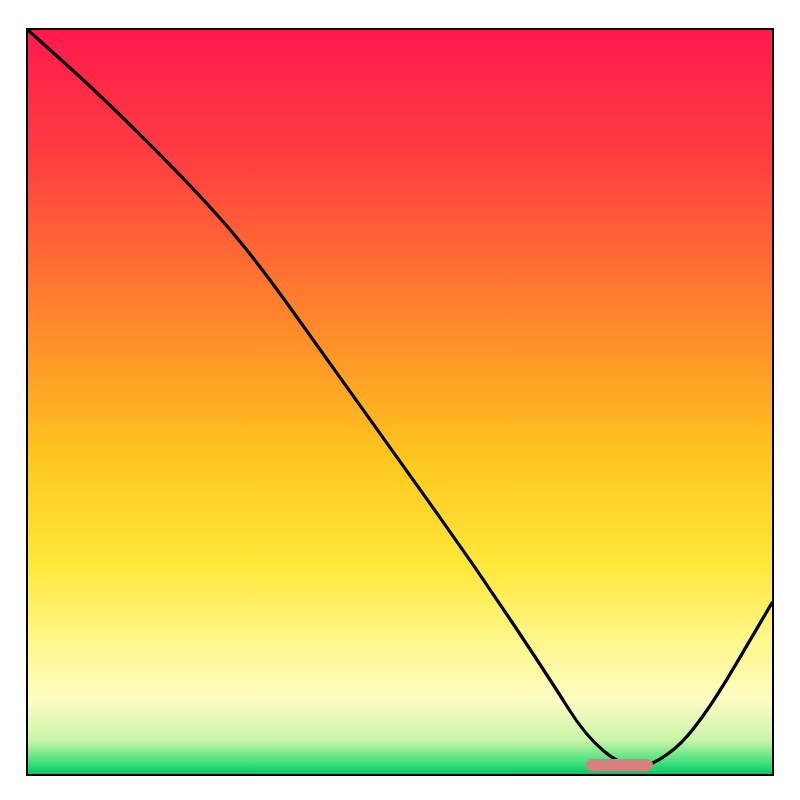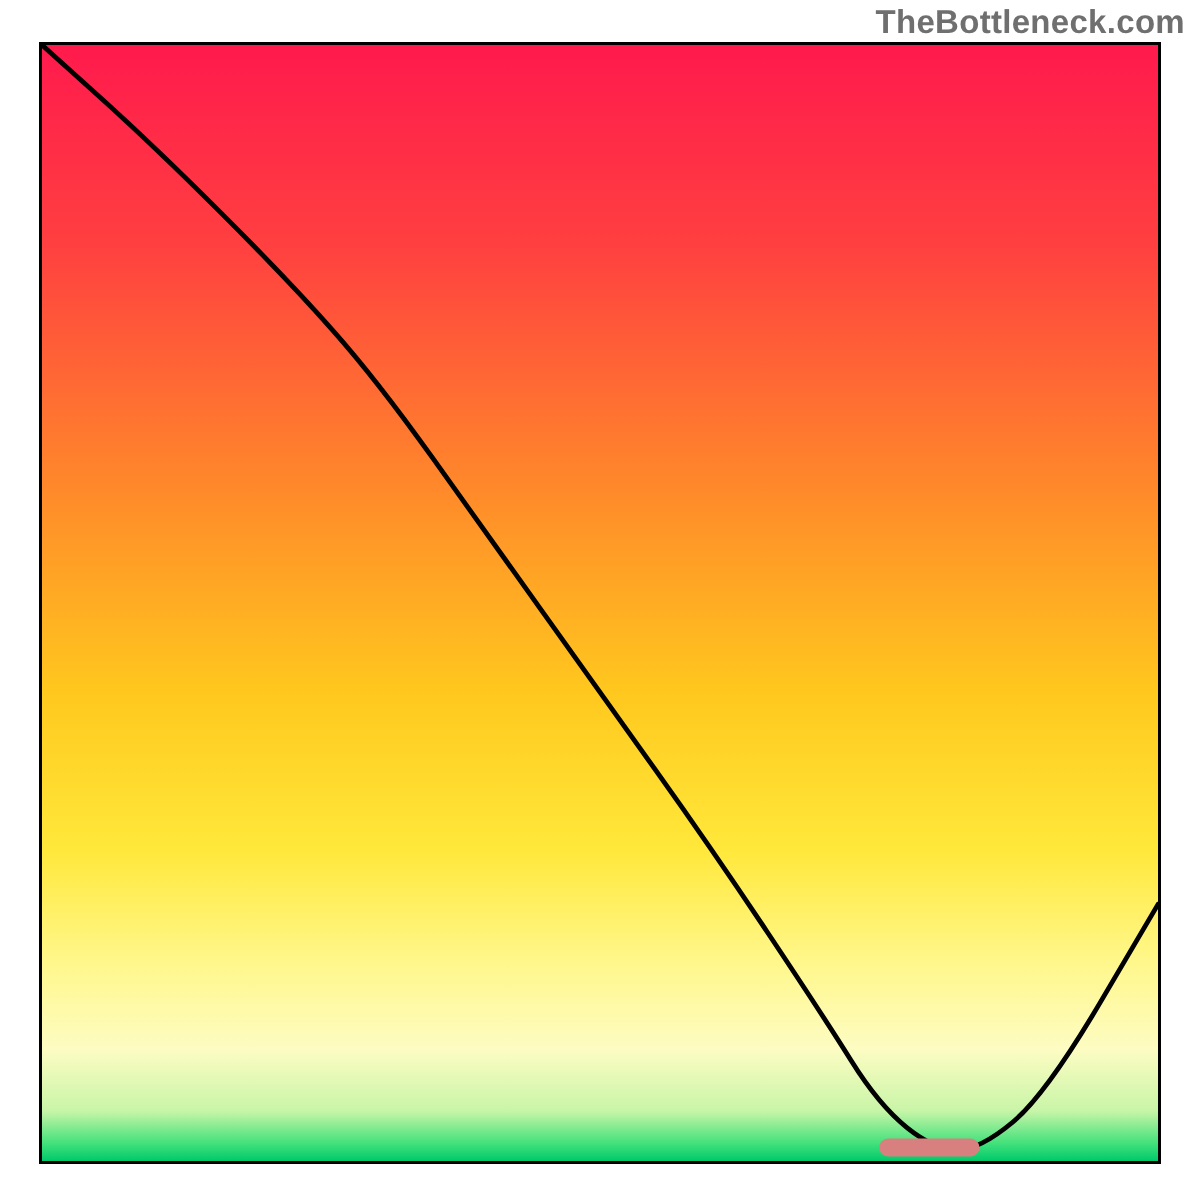--- a/index.html
+++ b/index.html
@@ -46,21 +46,20 @@
     position: absolute;
     height: 12px;
     border-radius: 6px;
     background: #d88080;
   }
 </style>
 </head>
 <body>
 
 <div class="wrap">
-  <div class="watermark">TheBottleneck.com</div>
 
   <div class="frame">
     <svg class="gradient" viewBox="0 0 744 744" preserveAspectRatio="none">
       <defs>
         <linearGradient id="bg" x1="0" y1="0" x2="0" y2="1">
             <stop offset="0%" stop-color="#ff1a4d"></stop>
             <stop offset="18%" stop-color="#ff4040"></stop>
             <stop offset="40%" stop-color="#ff8a2a"></stop>
             <stop offset="57.99999999999999%" stop-color="#ffc81e"></stop>
             <stop offset="72%" stop-color="#ffe83a"></stop>

